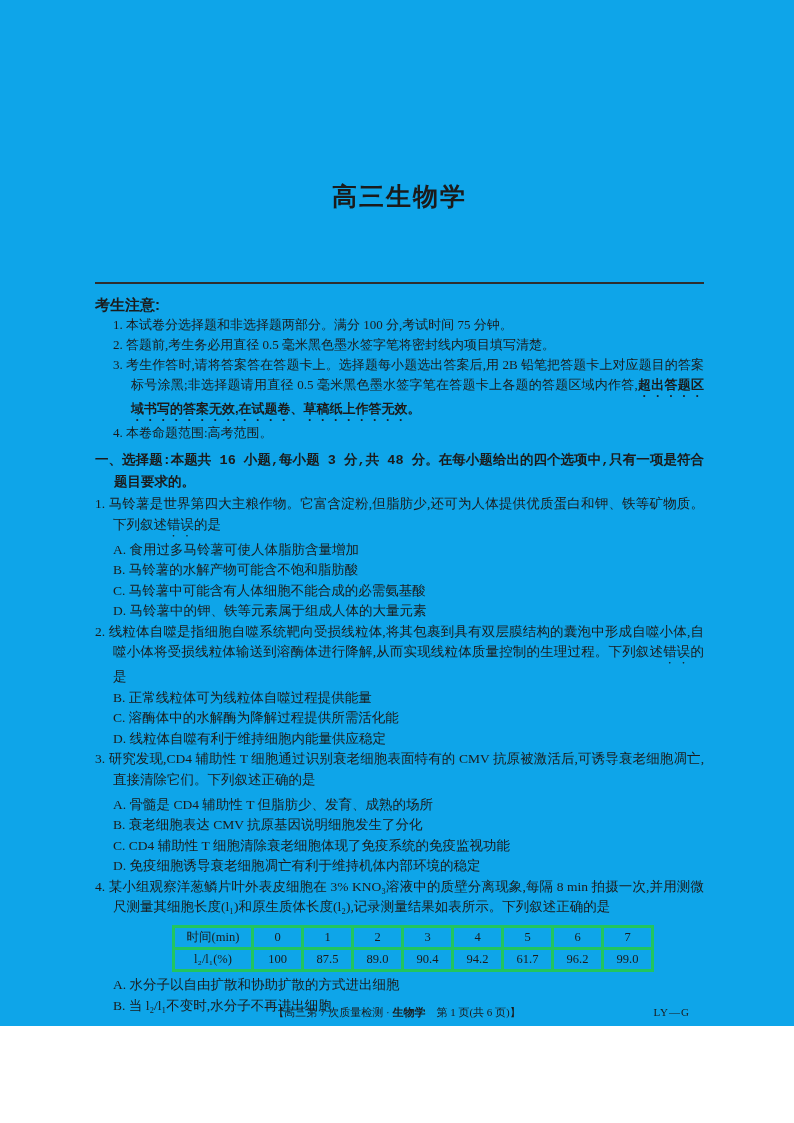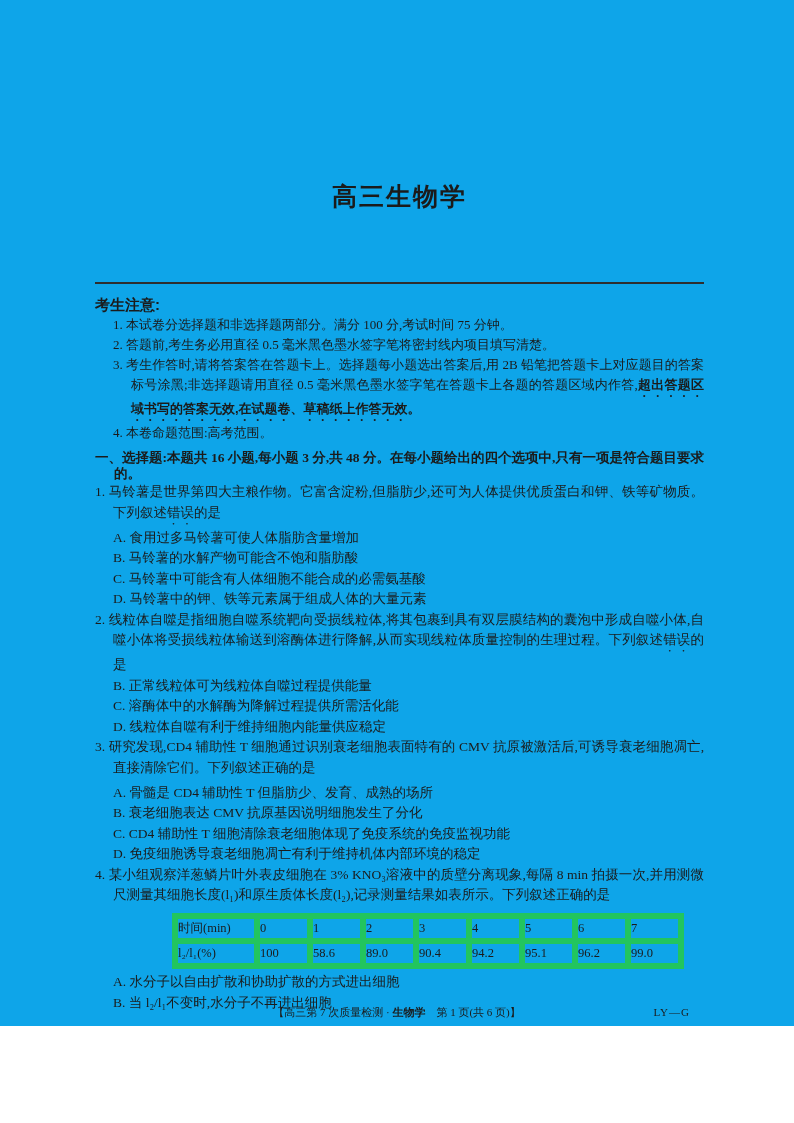--- a/index.html
+++ b/index.html
@@ -30,36 +30,36 @@
     font-family:"Liberation Sans","DejaVu Sans",sans-serif;
   }
   .dots {
     -webkit-text-emphasis:filled dot; -webkit-text-emphasis-position:under;
     text-emphasis:filled dot; text-emphasis-position:under right;
     text-emphasis-color:#1b1b1b;
   }
 
   .section-head {
     margin-top:7px; padding-left:19px; text-indent:-19px;
-    font-size:13.5px; font-weight:bold; line-height:16px; text-align:justify;
-    font-family:Liberation Serif, serif;
+    font-size:13.5px; font-weight:bold; line-height:22px; text-align:justify;
+    font-family:Liberation Mono, monospace;
   }
 
   .question {
     font-size:13.5px; line-height:20.5px;
     padding-left:18px; text-indent:-18px; text-align:justify;
   }
   .option { text-indent:0; }
 
   .q4-table {
     border-collapse:collapse; margin:3px 0 3px 59px;
     font-size:12.5px; line-height:15px;
   }
   .q4-table td {
-    border:6px solid #22c55e; padding:2px 0; text-indent:0;
+    border:3px solid #22c55e; text-align:center; padding:2px 0; text-indent:0;
   }
   .q4-table td.c0 { width:76px; }
   .q4-table td.cn { width:47px; }
 
   .footer { position:absolute; top:1003px; left:0; width:794px; text-align:center; font-size:11px; line-height:18px; }
   .footer-bold { font-weight:bold; }
   .footer-code { position:absolute; right:104px; top:0; letter-spacing:1px; }
 </style>
 </head>
 <body>
@@ -166,25 +166,25 @@
           <td class="cn">2</td>
           <td class="cn">3</td>
           <td class="cn">4</td>
           <td class="cn">5</td>
           <td class="cn">6</td>
           <td class="cn">7</td>
         </tr>
         <tr>
           <td class="c0">l₂/l₁(%)</td>
           <td class="cn">100</td>
-          <td class="cn">58.6</td>
+          <td class="cn">87.5</td>
           <td class="cn">89.0</td>
           <td class="cn">90.4</td>
           <td class="cn">94.2</td>
-          <td class="cn">95.1</td>
+          <td class="cn">61.7</td>
           <td class="cn">96.2</td>
           <td class="cn">99.0</td>
         </tr>
       </tbody>
         </table>
 
       <div class="option">
         <span>A.</span>
         <span>水分子以自由扩散和协助扩散的方式进出细胞</span>
       </div>

